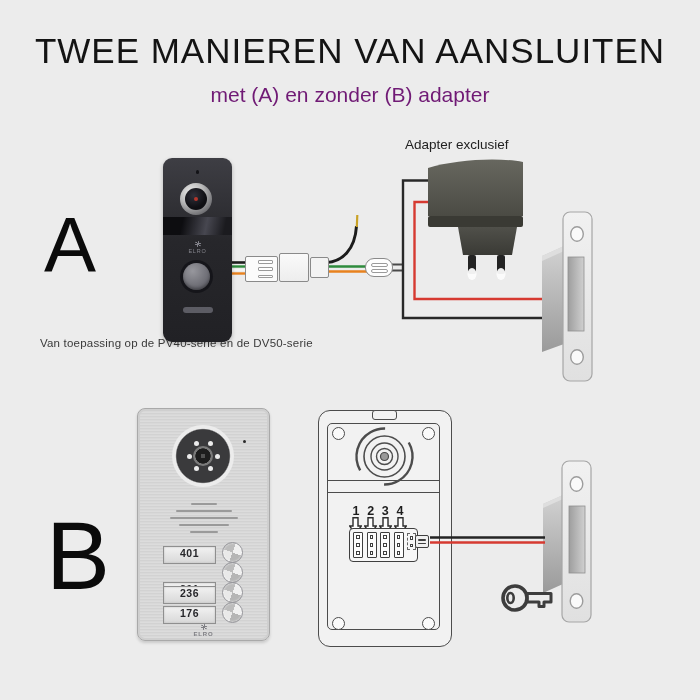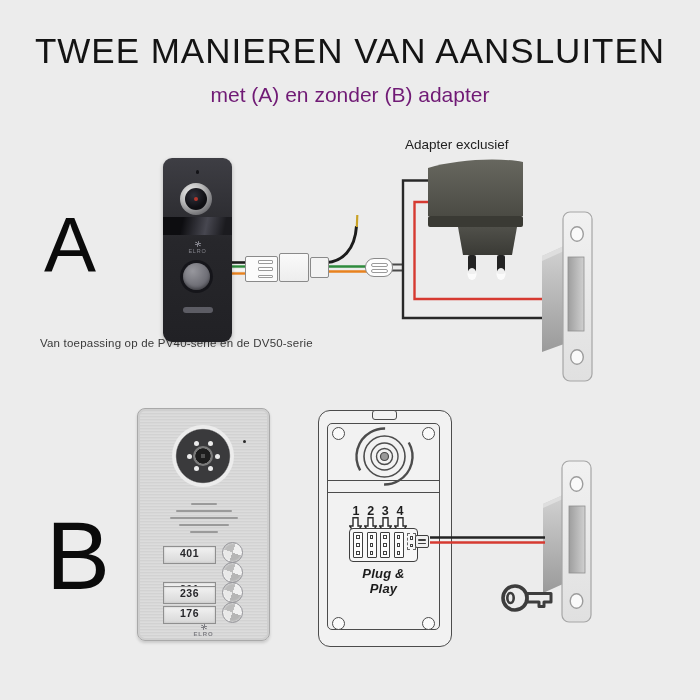--- a/index.html
+++ b/index.html
@@ -328,21 +328,20 @@
       </div>
       <div class="ru-dashed">
         <div class="ru-dot"></div>
           <div class="ru-dot"></div>
       </div>
     </div>
     <div class="ru-plugout">
       <div class="ru-plugline"></div>
       <div class="ru-plugline"></div>
     </div>
-    <div class="ru-plugplay">Plug &amp; Play</div>
   </div>
 
   <svg class="strike-svg component" style="left:536px;top:455px" width="60" height="175" viewBox="0 0 60 175">
     <defs>
       <linearGradient id="stBodyB" x1="0" y1="0" x2="0" y2="1">
         <stop offset="0" stop-color="#d2d2d2"></stop>
           <stop offset="1" stop-color="#9a9a9a"></stop>
       </linearGradient>
       <linearGradient id="stFaceB" x1="0" y1="0" x2="0" y2="1">
         <stop offset="0" stop-color="#f1f1f1"></stop>

